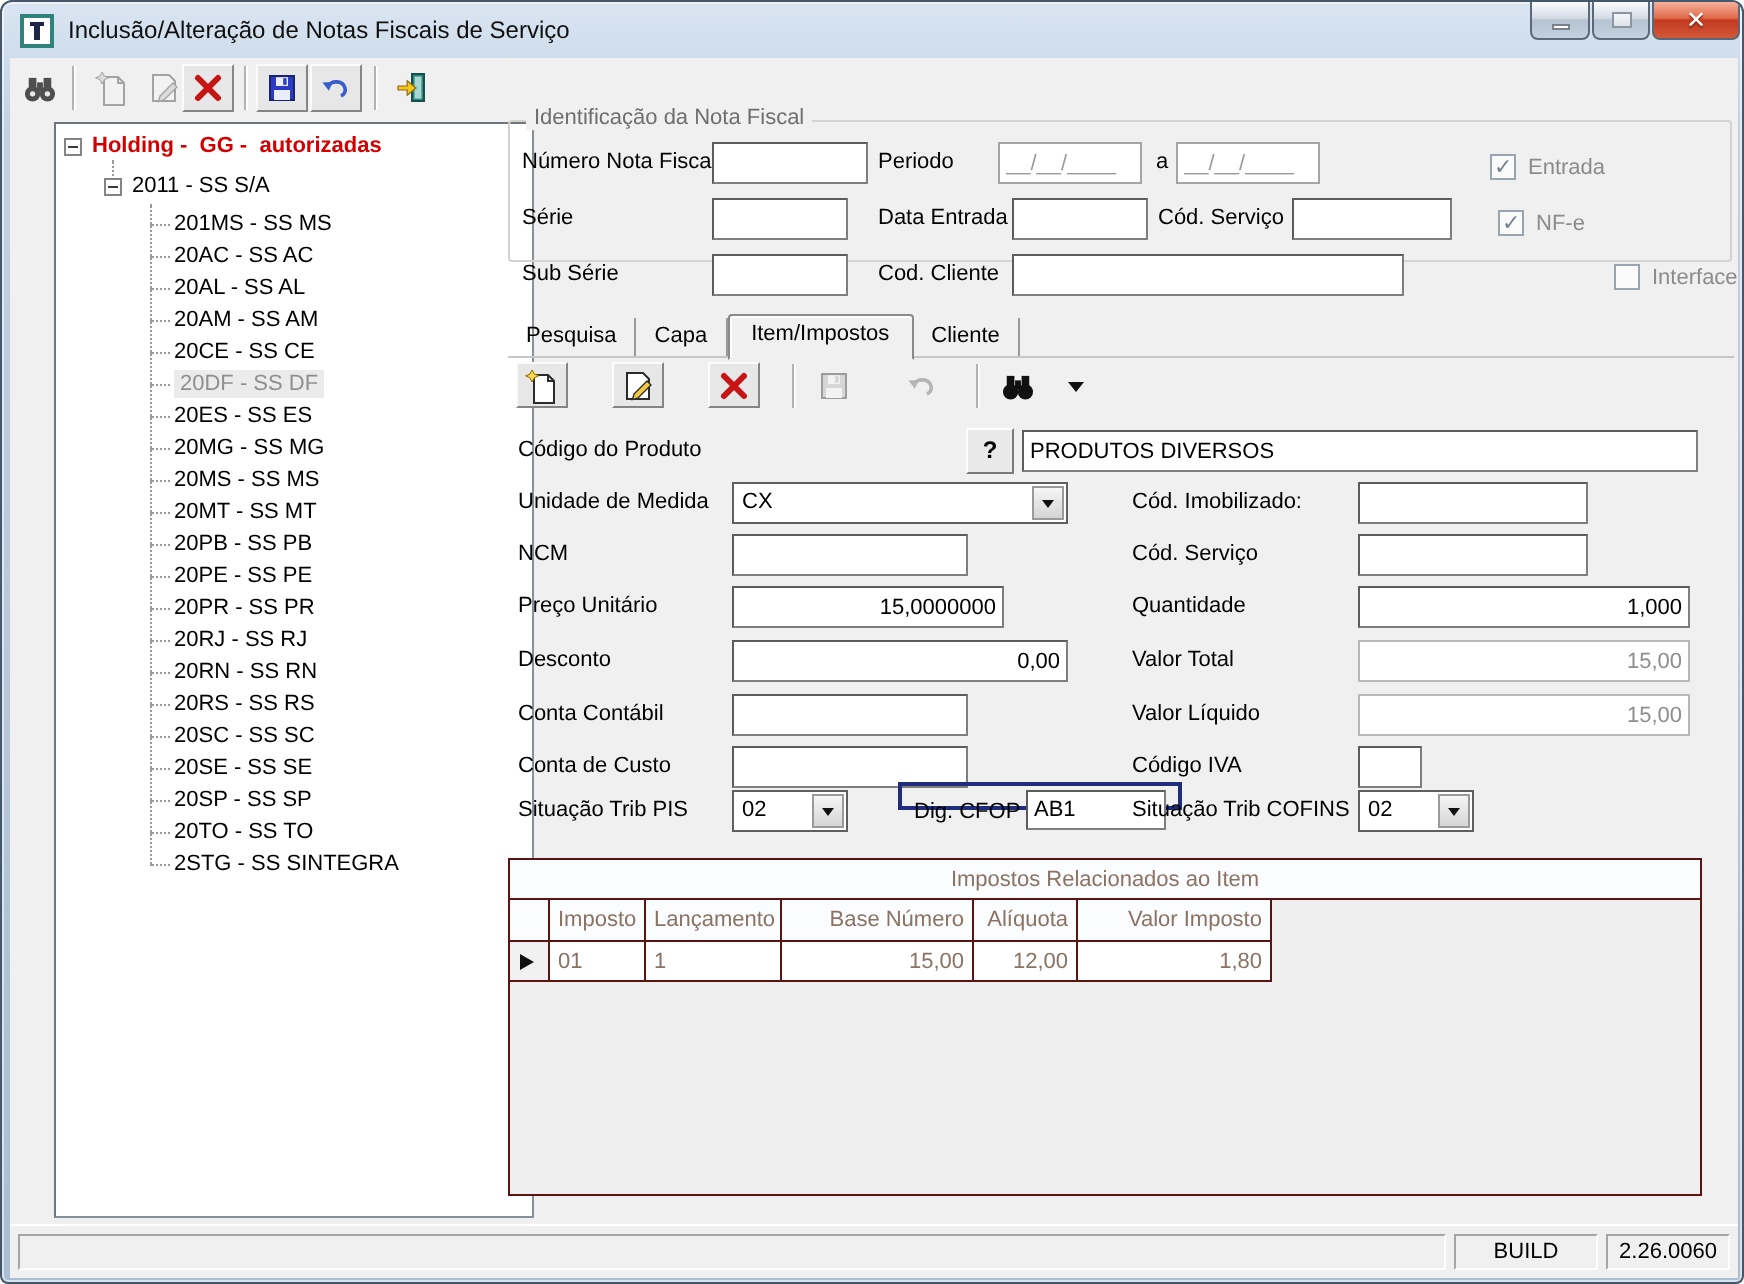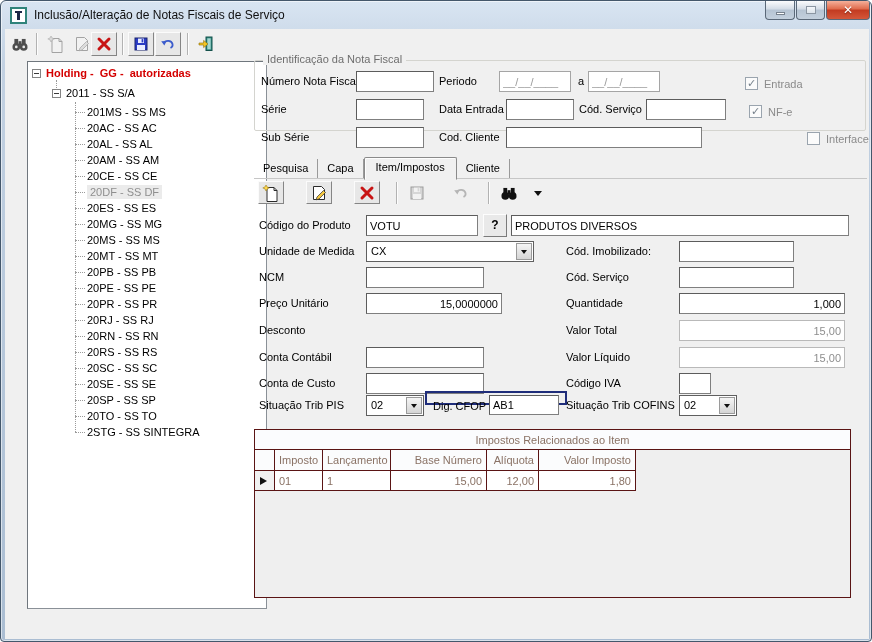--- a/index.html
+++ b/index.html
@@ -63,21 +63,21 @@
     box-shadow:inset 1px 1px 0 #fdfdfd;margin-bottom:-1px;padding:3px 11px 5px;}
   .tabsline{position:absolute;left:253px;top:177px;width:613px;border-top:1px solid #c6c6c6;z-index:1;}
   
   .combo{position:absolute;height:21px;border:1px solid #5f5f5f;background:#fff;}
   .combo .cval{position:absolute;left:4px;top:3px;}
   .dbtn{position:absolute;top:1px;right:1px;width:16px;bottom:1px;background:linear-gradient(#f5f5f5,#d5d5d5);
     border:1px solid #9a9a9a;display:flex;align-items:center;justify-content:center;}
   .dbtn .tri{width:0;height:0;border:3.5px solid transparent;border-top:4px solid #101010;margin-top:4px;}
   .qbtn{position:absolute;left:482px;top:213px;width:24px;height:23px;background:#e9e9e9;
     border:1px solid;border-color:#fdfdfd #7a7a7a #7a7a7a #fdfdfd;font-weight:bold;font-size:12px;text-align:center;line-height:21px;}
-  .cfopbox{position:absolute;left:424px;top:390px;width:142px;height:14px;border:2px solid #1f2d7a;padding-left:40px;}
+  .cfopbox{position:absolute;left:448px;top:390px;width:142px;height:14px;border:2px solid #1f2d7a;padding-left:40px;}
   .cfopbox .lbl{left:6px;top:3px;}
   .cfopbox .inp{left:62px;top:2px;width:70px;height:20px;}
   
   .grid{position:absolute;left:253px;top:428px;width:597px;height:169px;border:1px solid #5a1414;background:#efefef;color:#8a7265;}
   .gtitle{position:absolute;left:0;top:0;width:100%;height:20px;line-height:20px;text-align:center;background:#fbfcfe;border-bottom:1px solid #5a1414;}
   .gcell{position:absolute;height:21px;line-height:20px;padding:0 4px;border-right:1px solid #5a1414;border-bottom:1px solid #5a1414;background:#fbfcfd;}
   .grow1 .gcell{top:20px;}
   .grow2 .gcell{top:41px;height:20px;background:#fff;}
   .gc0{left:0;width:20px;padding:0;}
   .gc1{left:20px;width:48px;}
@@ -285,21 +285,20 @@
       <rect x="3" y="3.5" width="3.4" height="5" fill="#101010"></rect>
         <rect x="9.6" y="3.5" width="3.4" height="5" fill="#101010"></rect>
       <rect x="6.7" y="5.5" width="2.6" height="4" fill="#101010"></rect>
       <circle cx="4.7" cy="10.6" r="3.4" fill="#101010"></circle>
         <circle cx="11.3" cy="10.6" r="3.4" fill="#101010"></circle>
     </svg>
   </div>
   <div class="caret" style="left:533px;top:190px;"></div>
 
   <div class="lbl" style="left:258px;top:214px;">Código do Produto</div>
-  <input class="inp" style="left: 365px; top: 214px; width: 112px;" value="VOTU">
   <div class="qbtn">?</div>
   <input class="inp" style="left: 510px; top: 214px; width: 338px;" value="PRODUTOS DIVERSOS">
 
   <div class="lbl" style="left:258px;top:240px;">Unidade de Medida</div>
   <div class="combo" style="left:365px;top:240px;width:168px;">
     <span class="cval">CX</span>
     <div class="dbtn">
         <span class="tri"></span>
       </div>
   </div>
@@ -310,20 +309,21 @@
   <input class="inp" style="left: 365px; top: 266px; width: 118px;">
   <div class="lbl" style="left:565px;top:266px;">Cód. Serviço</div>
   <input class="inp" style="left: 678px; top: 266px; width: 115px;">
 
   <div class="lbl" style="left:258px;top:292px;">Preço Unitário</div>
   <input class="inp num" style="left: 365px; top: 292px; width: 136px;" value="15,0000000">
   <div class="lbl" style="left:565px;top:292px;">Quantidade</div>
   <input class="inp num" style="left: 678px; top: 292px; width: 166px;" value="1,000">
 
   <div class="lbl" style="left:258px;top:319px;">Desconto</div>
+  <input class="inp num" style="left: 365px; top: 319px; width: 168px;" value="0,00">
   <div class="lbl" style="left:565px;top:319px;">Valor Total</div>
   <input class="inp num gray" style="left: 678px; top: 319px; width: 166px;" value="15,00">
 
   <div class="lbl" style="left:258px;top:346px;">Conta Contábil</div>
   <input class="inp" style="left: 365px; top: 346px; width: 118px;">
   <div class="lbl" style="left:565px;top:346px;">Valor Líquido</div>
   <input class="inp num gray" style="left: 678px; top: 346px; width: 166px;" value="15,00">
 
   <div class="lbl" style="left:258px;top:372px;">Conta de Custo</div>
   <input class="inp" style="left: 365px; top: 372px; width: 118px;">
@@ -364,14 +364,19 @@
           <span class="rowind"></span>
         </div>
       <div class="gcell gc1">01</div>
       <div class="gcell gc2">1</div>
       <div class="gcell gc3 ar">15,00</div>
       <div class="gcell gc4 ar">12,00</div>
       <div class="gcell gc5 ar">1,80</div>
     </div>
   </div>
 
+  <div class="statusbar">
+    <div class="spanel sp-left"></div>
+    <div class="spanel sp-build">BUILD</div>
+    <div class="spanel sp-ver">2.26.0060</div>
+  </div>
 
 </div>
 
 </body></html>

